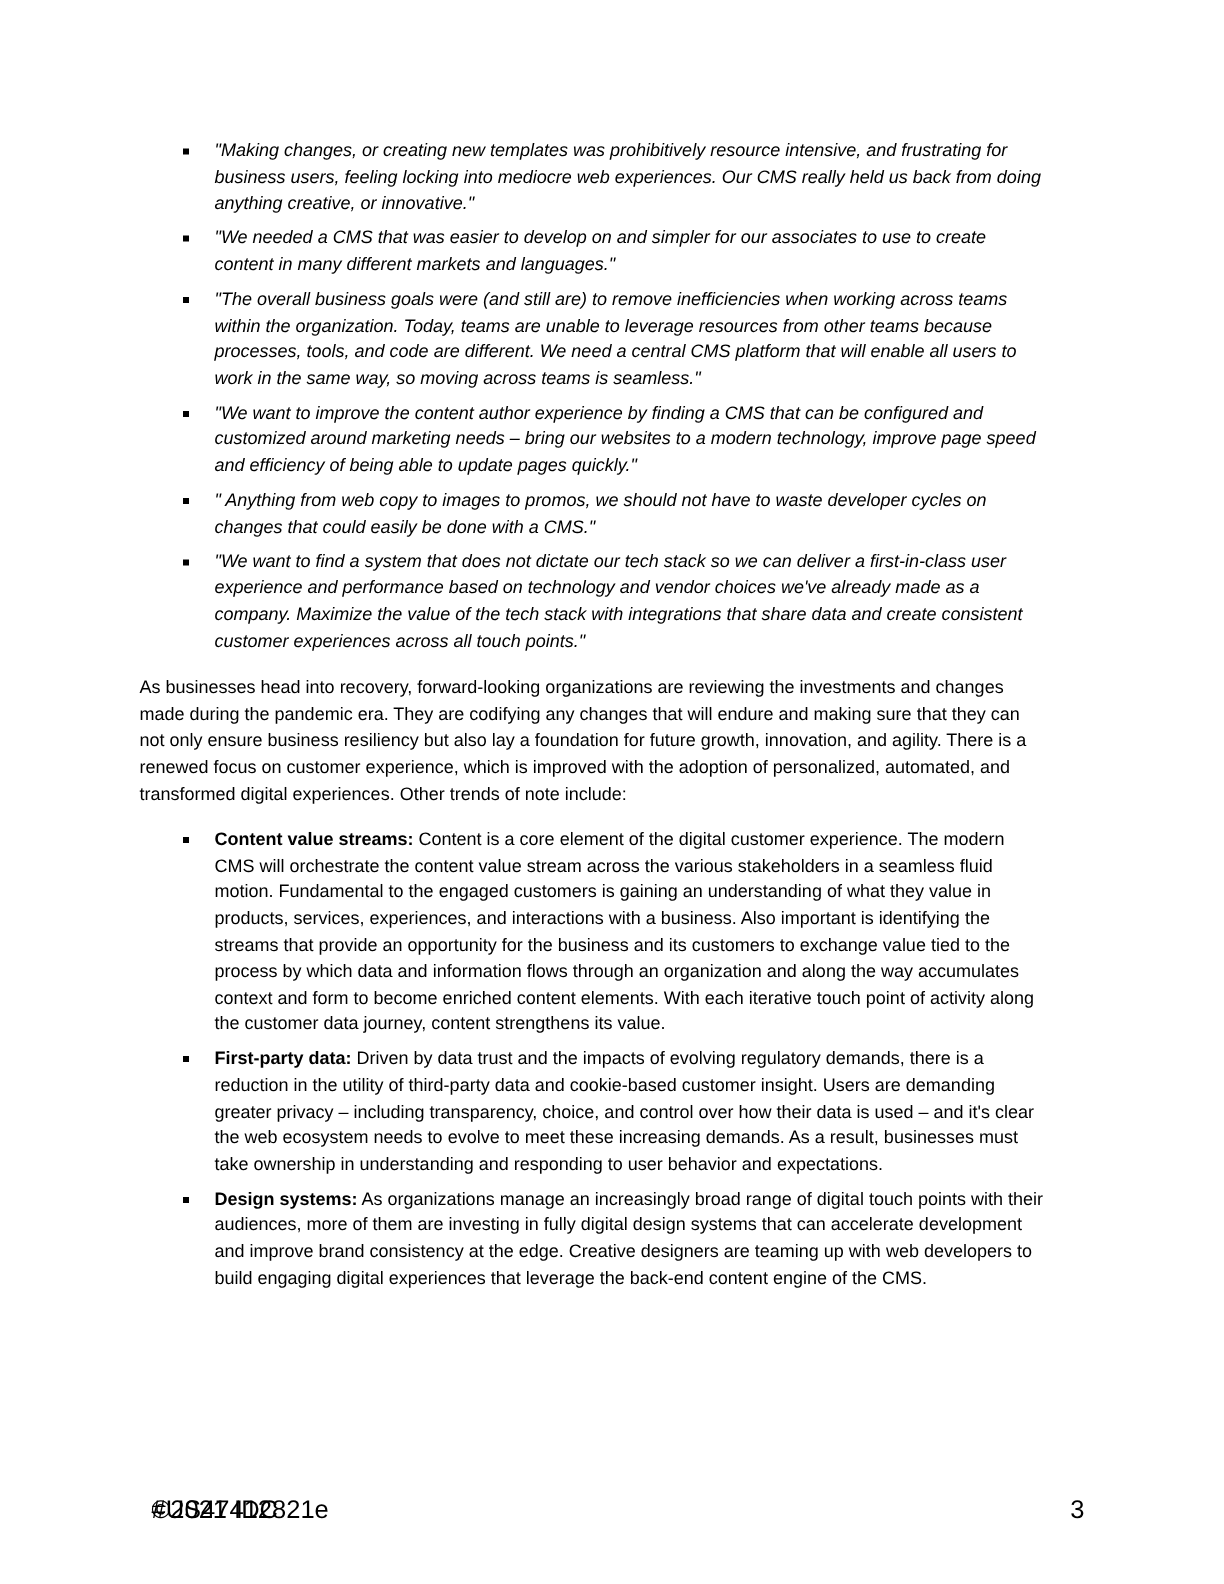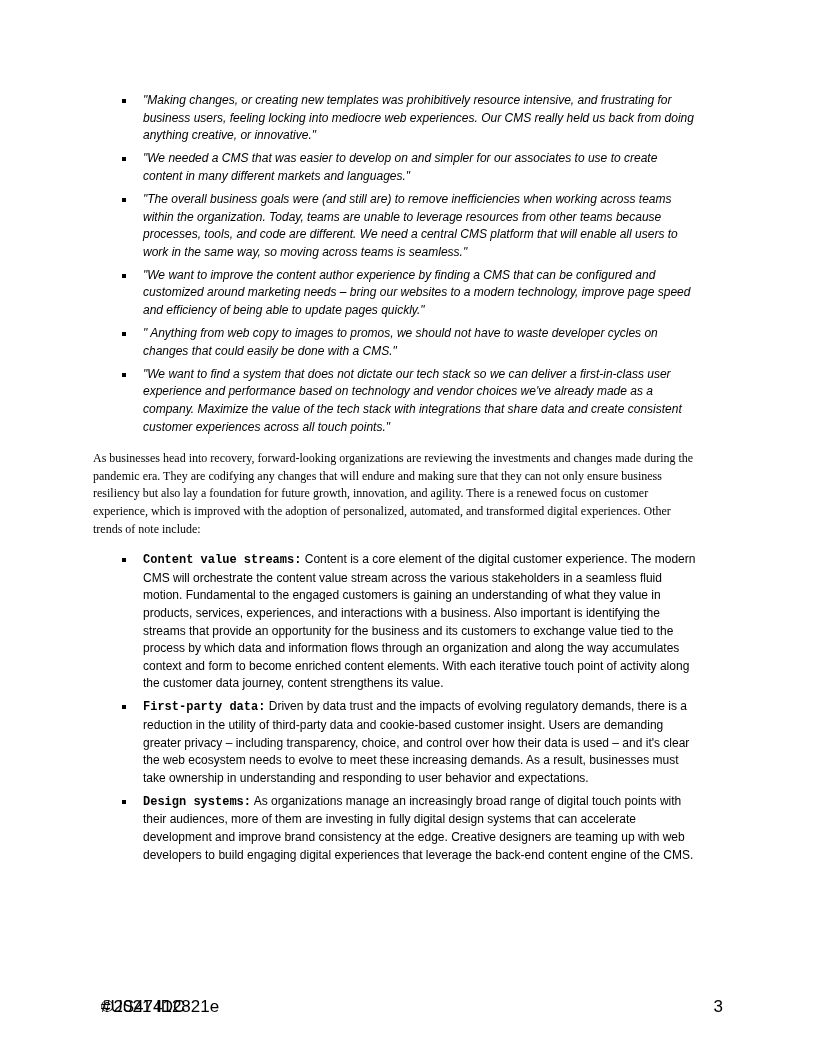--- a/index.html
+++ b/index.html
@@ -58,31 +58,29 @@
   .quote-list > li {
     font-style: italic;
   }
 
   
   .trend-list > li {
     margin-bottom: 9px;
   }
   .lead-in {
     font-weight: bold;
-    font-family: Liberation Mono, monospace;
   }
 
   
   .body-para {
     font-size: 12px;
     line-height: 17.6px;
     margin: 0;
     padding: 0;
     text-align: left;
-    font-family: Liberation Serif, serif;
   }
 
   .gap-before-para { height: 14px; }
   .gap-after-para  { height: 13px; }
 
   
   .footer {
     position: absolute;
     left: 101px;
     top: 988px;

